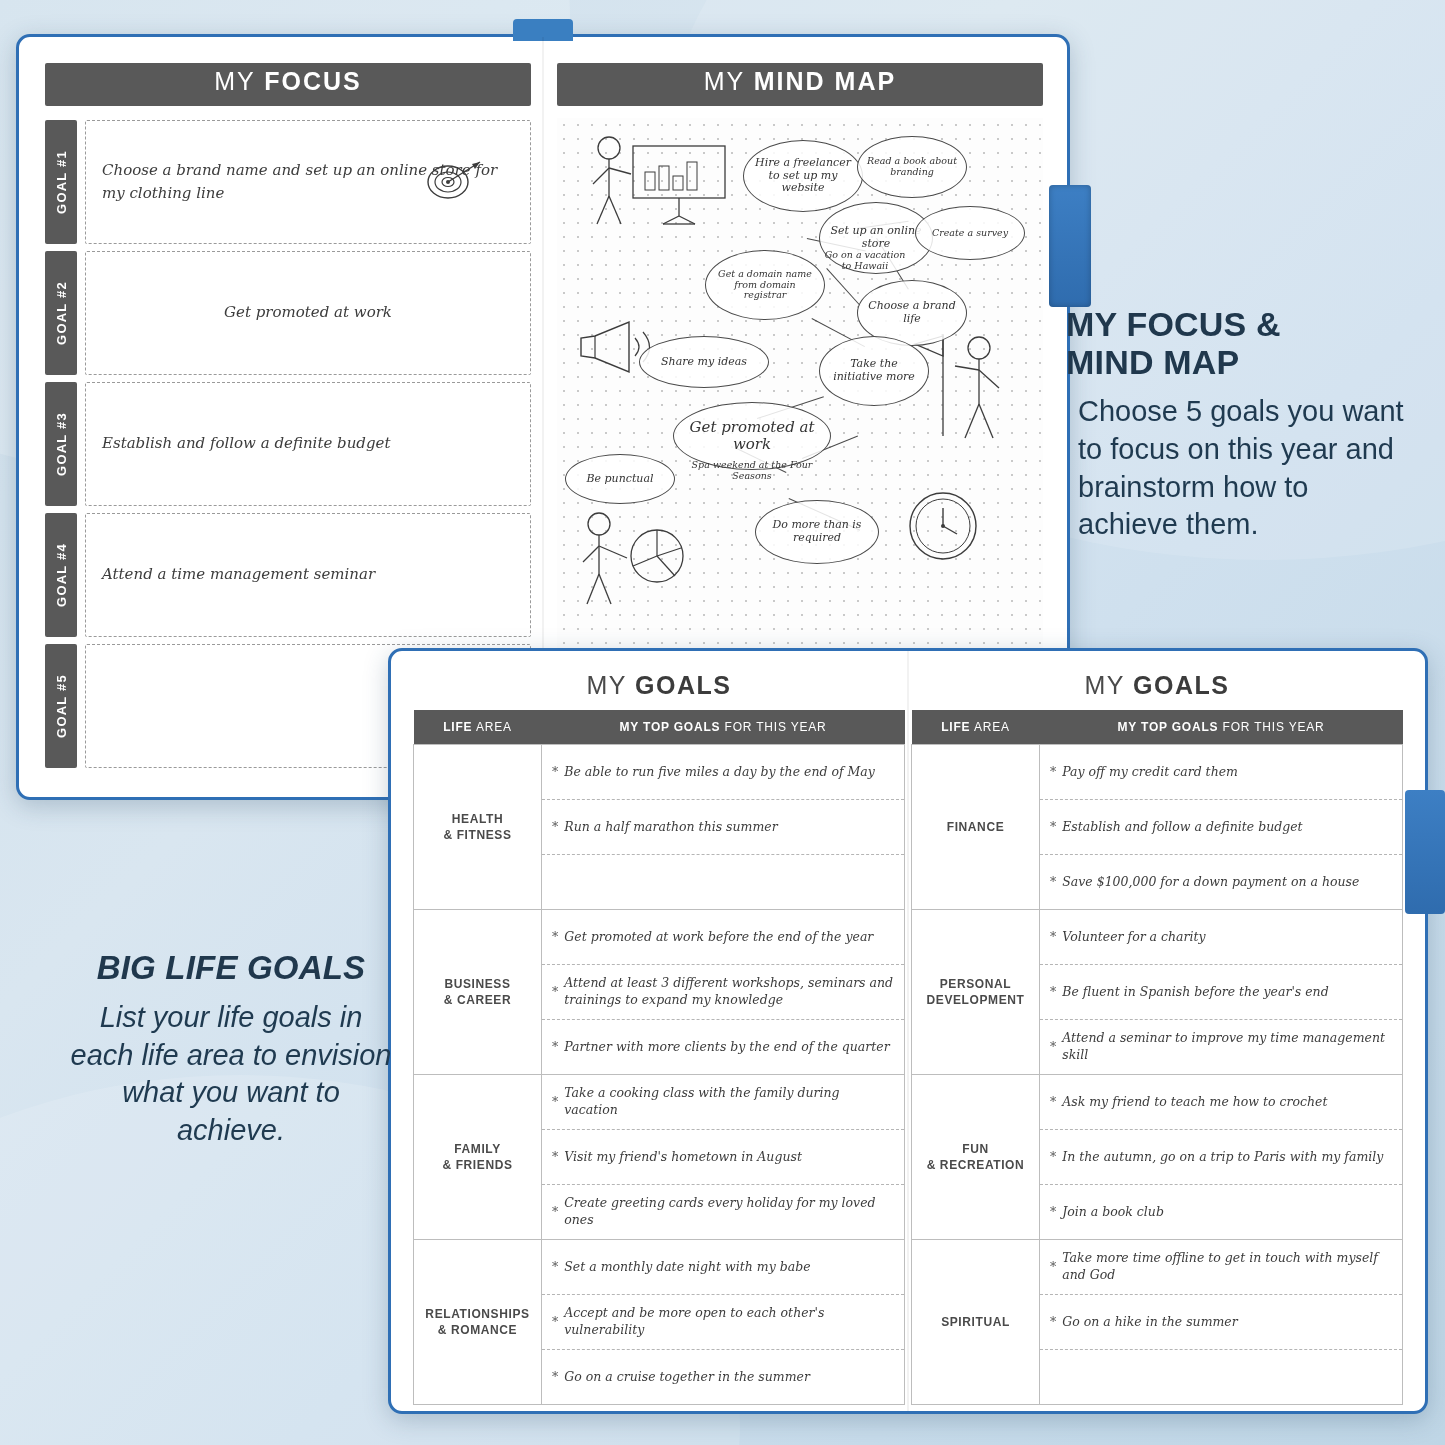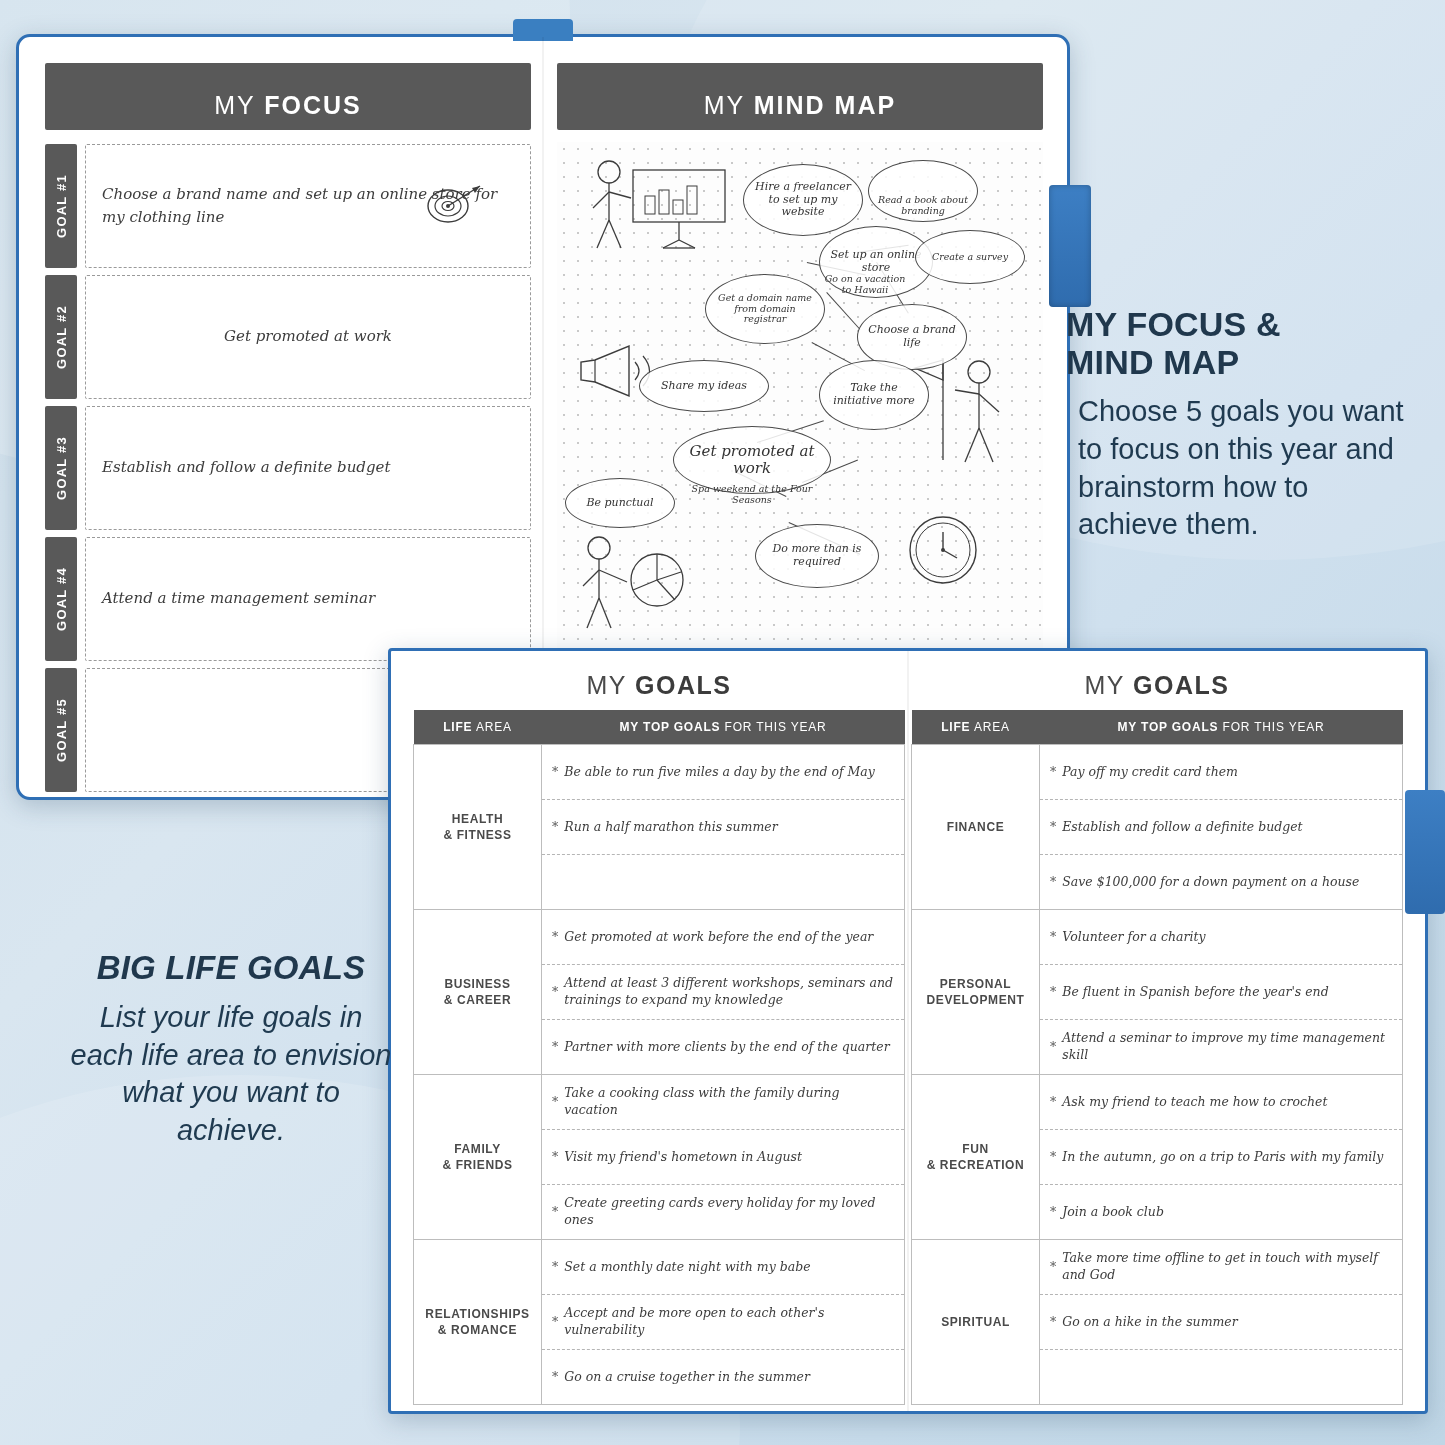--- a/index.html
+++ b/index.html
@@ -77,21 +77,21 @@
   }
   .page-left { left: 26px; width: 486px; }
   .page-right { left: 538px; width: 486px; }
 
   .page-header {
     background: #595959;
     color: #ffffff;
     text-align: center;
     font-size: 25px;
     letter-spacing: 2px;
-    padding: 28px 0 10px;
+    padding: 4px 0 10px;
     border-radius: 2px;
   }
   .page-header b { font-weight: 700; }
   .page-header span.light { font-weight: 400; }
 
   
   .goal-rows {
     margin-top: 14px;
   }
   .goal-row {
@@ -176,21 +176,21 @@
   }
   .doodle { position: absolute; }
 
   
   .nb-bottom {
     left: 388px;
     top: 648px;
     width: 1034px;
     height: 760px;
     border: 3px solid #2f6fb5;
-    border-radius: 4px;
+    border-radius: 14px;
     background: #fff;
   }
   .elastic-bottom {
     position: absolute;
     left: 1405px;
     top: 790px;
     width: 40px;
     height: 124px;
     background: linear-gradient(180deg,#3d7fc4,#2f6cae);
     border-radius: 4px;
@@ -431,21 +431,21 @@
           <line x1="86" y1="48" x2="86" y2="22" stroke="#3c3c3c" stroke-width="1.2"></line>
           <line x1="86" y1="48" x2="110" y2="40" stroke="#3c3c3c" stroke-width="1.2"></line>
           <line x1="86" y1="48" x2="104" y2="68" stroke="#3c3c3c" stroke-width="1.2"></line>
           <line x1="86" y1="48" x2="62" y2="58" stroke="#3c3c3c" stroke-width="1.2"></line>
         </svg>
       </span>
 
       <div class="bubble mid" style="left:186px; top:22px; width:106px; height:62px;">
         <span>Hire a freelancer to set up my website</span>
       </div>
-      <div class="bubble sm" style="left:311px; top:18px; width:96px; height:52px;align-items:flex-end;">
+      <div class="bubble sm" style="left:300px; top:18px; width:96px; height:52px;">
         <span>Read a book about branding</span>
       </div>
       <div class="bubble mid" style="left:262px; top:84px; width:100px; height:62px;">
         <span>Set up an online store</span>
       </div>
       <div class="bubble sm" style="left:256px; top:118px; width:92px; height:42px; border:none; background:transparent;text-align:center;">
         <span>Go on a vacation to Hawaii</span>
       </div>
       <div class="bubble sm" style="left:358px; top:88px; width:96px; height:44px;">
         <span>Create a survey</span>

